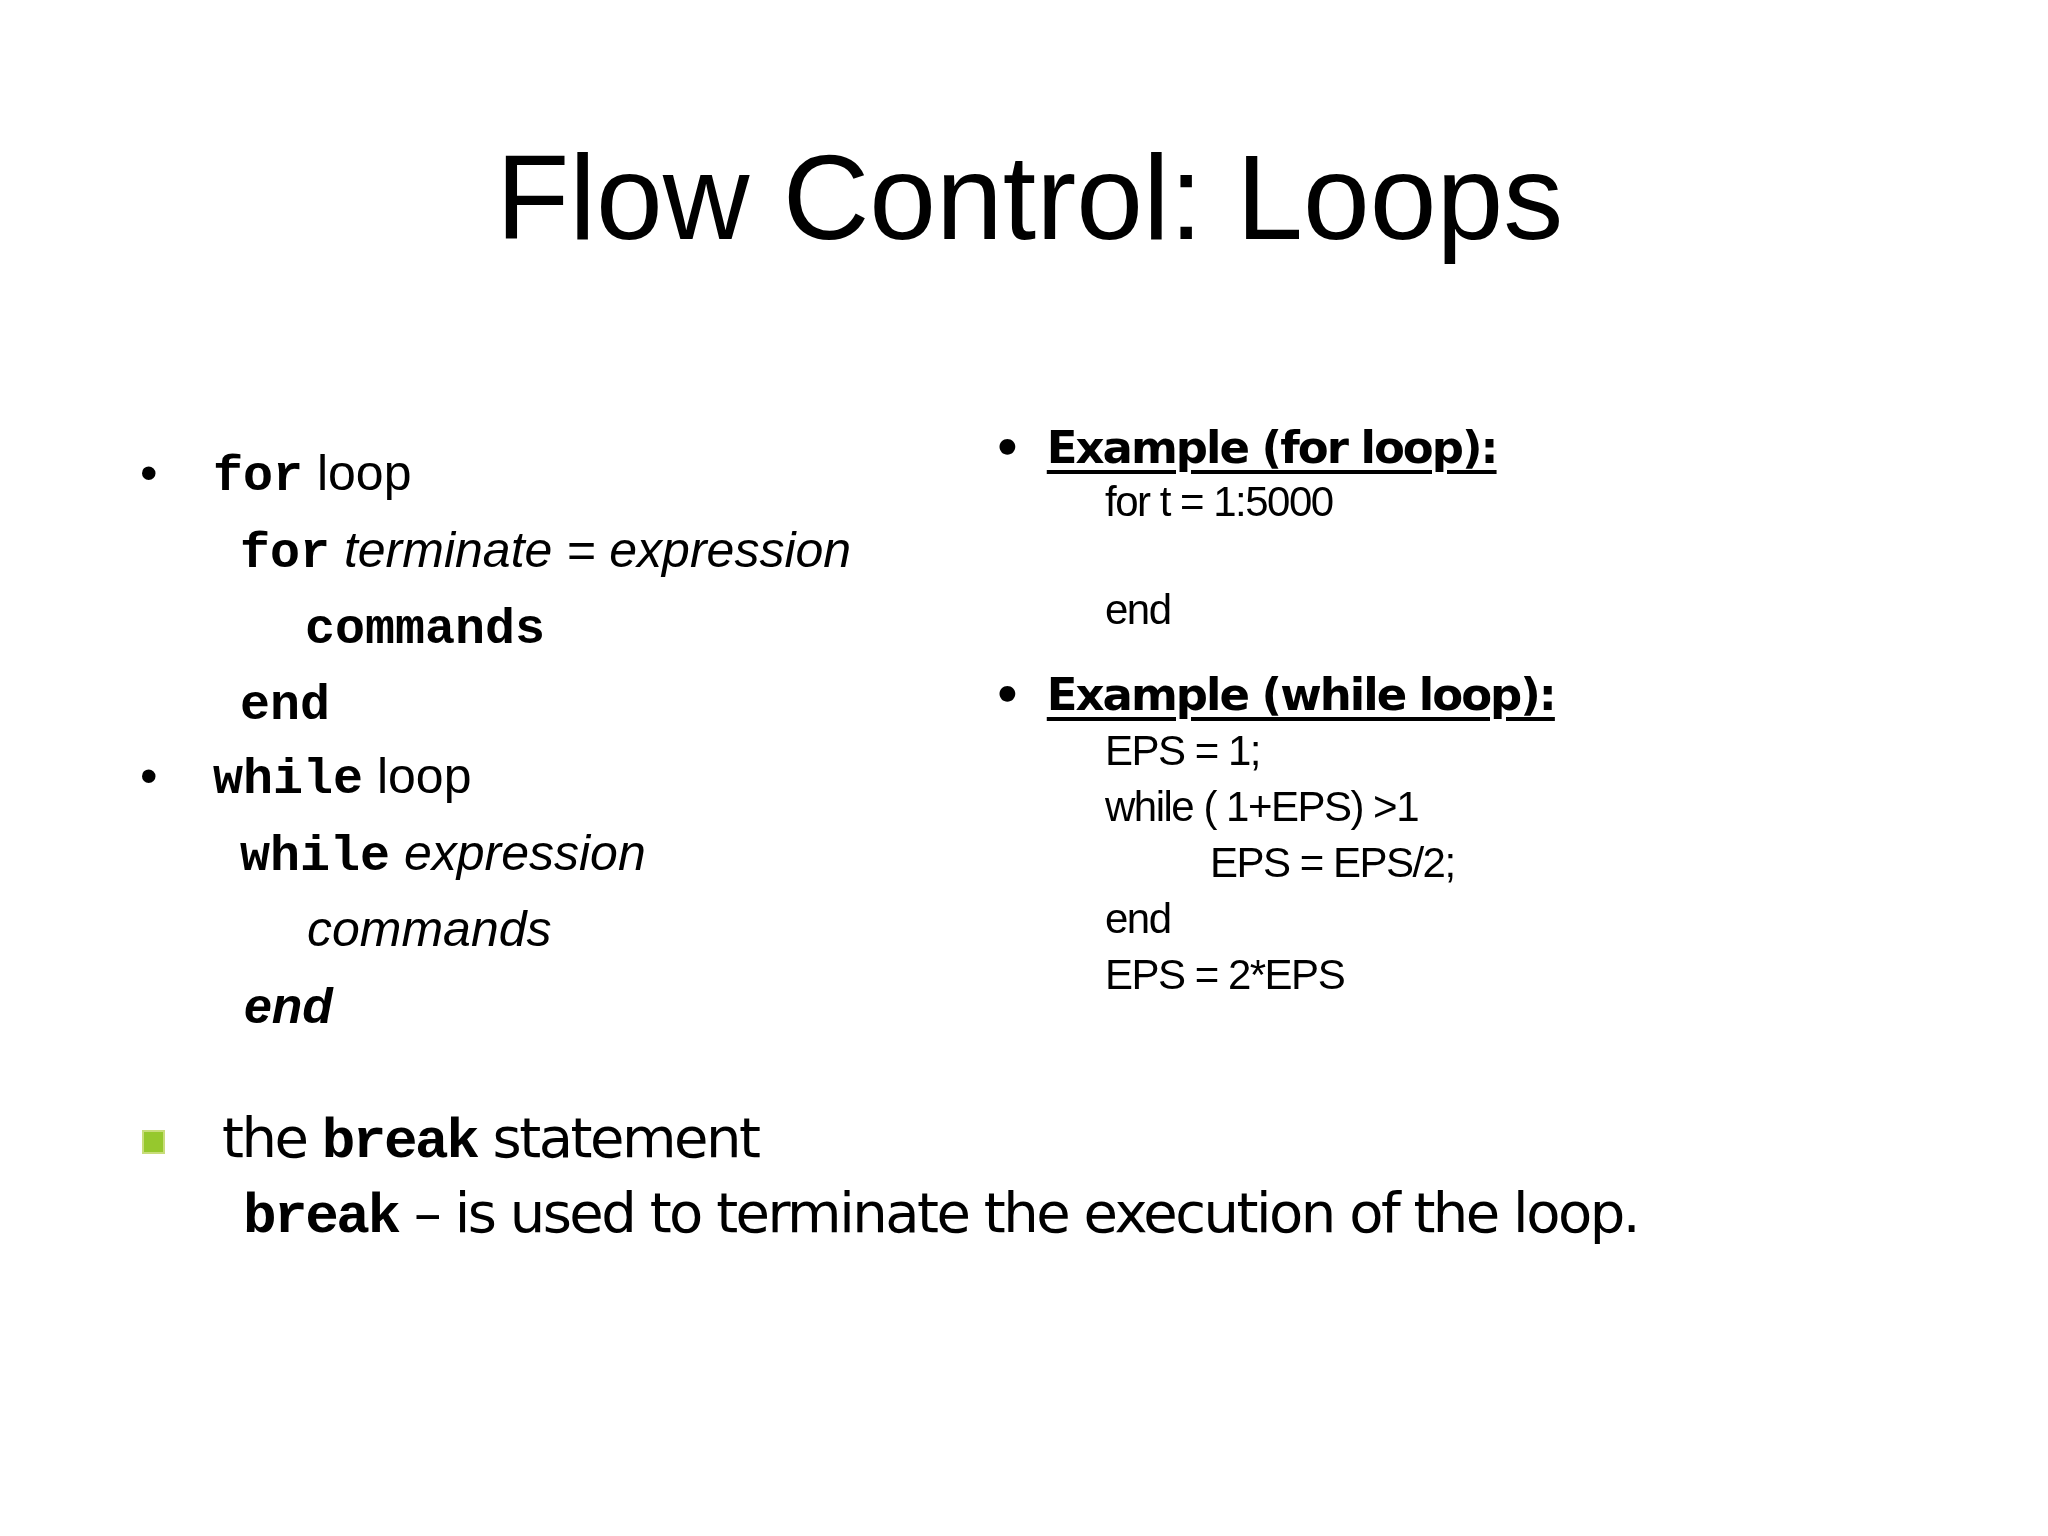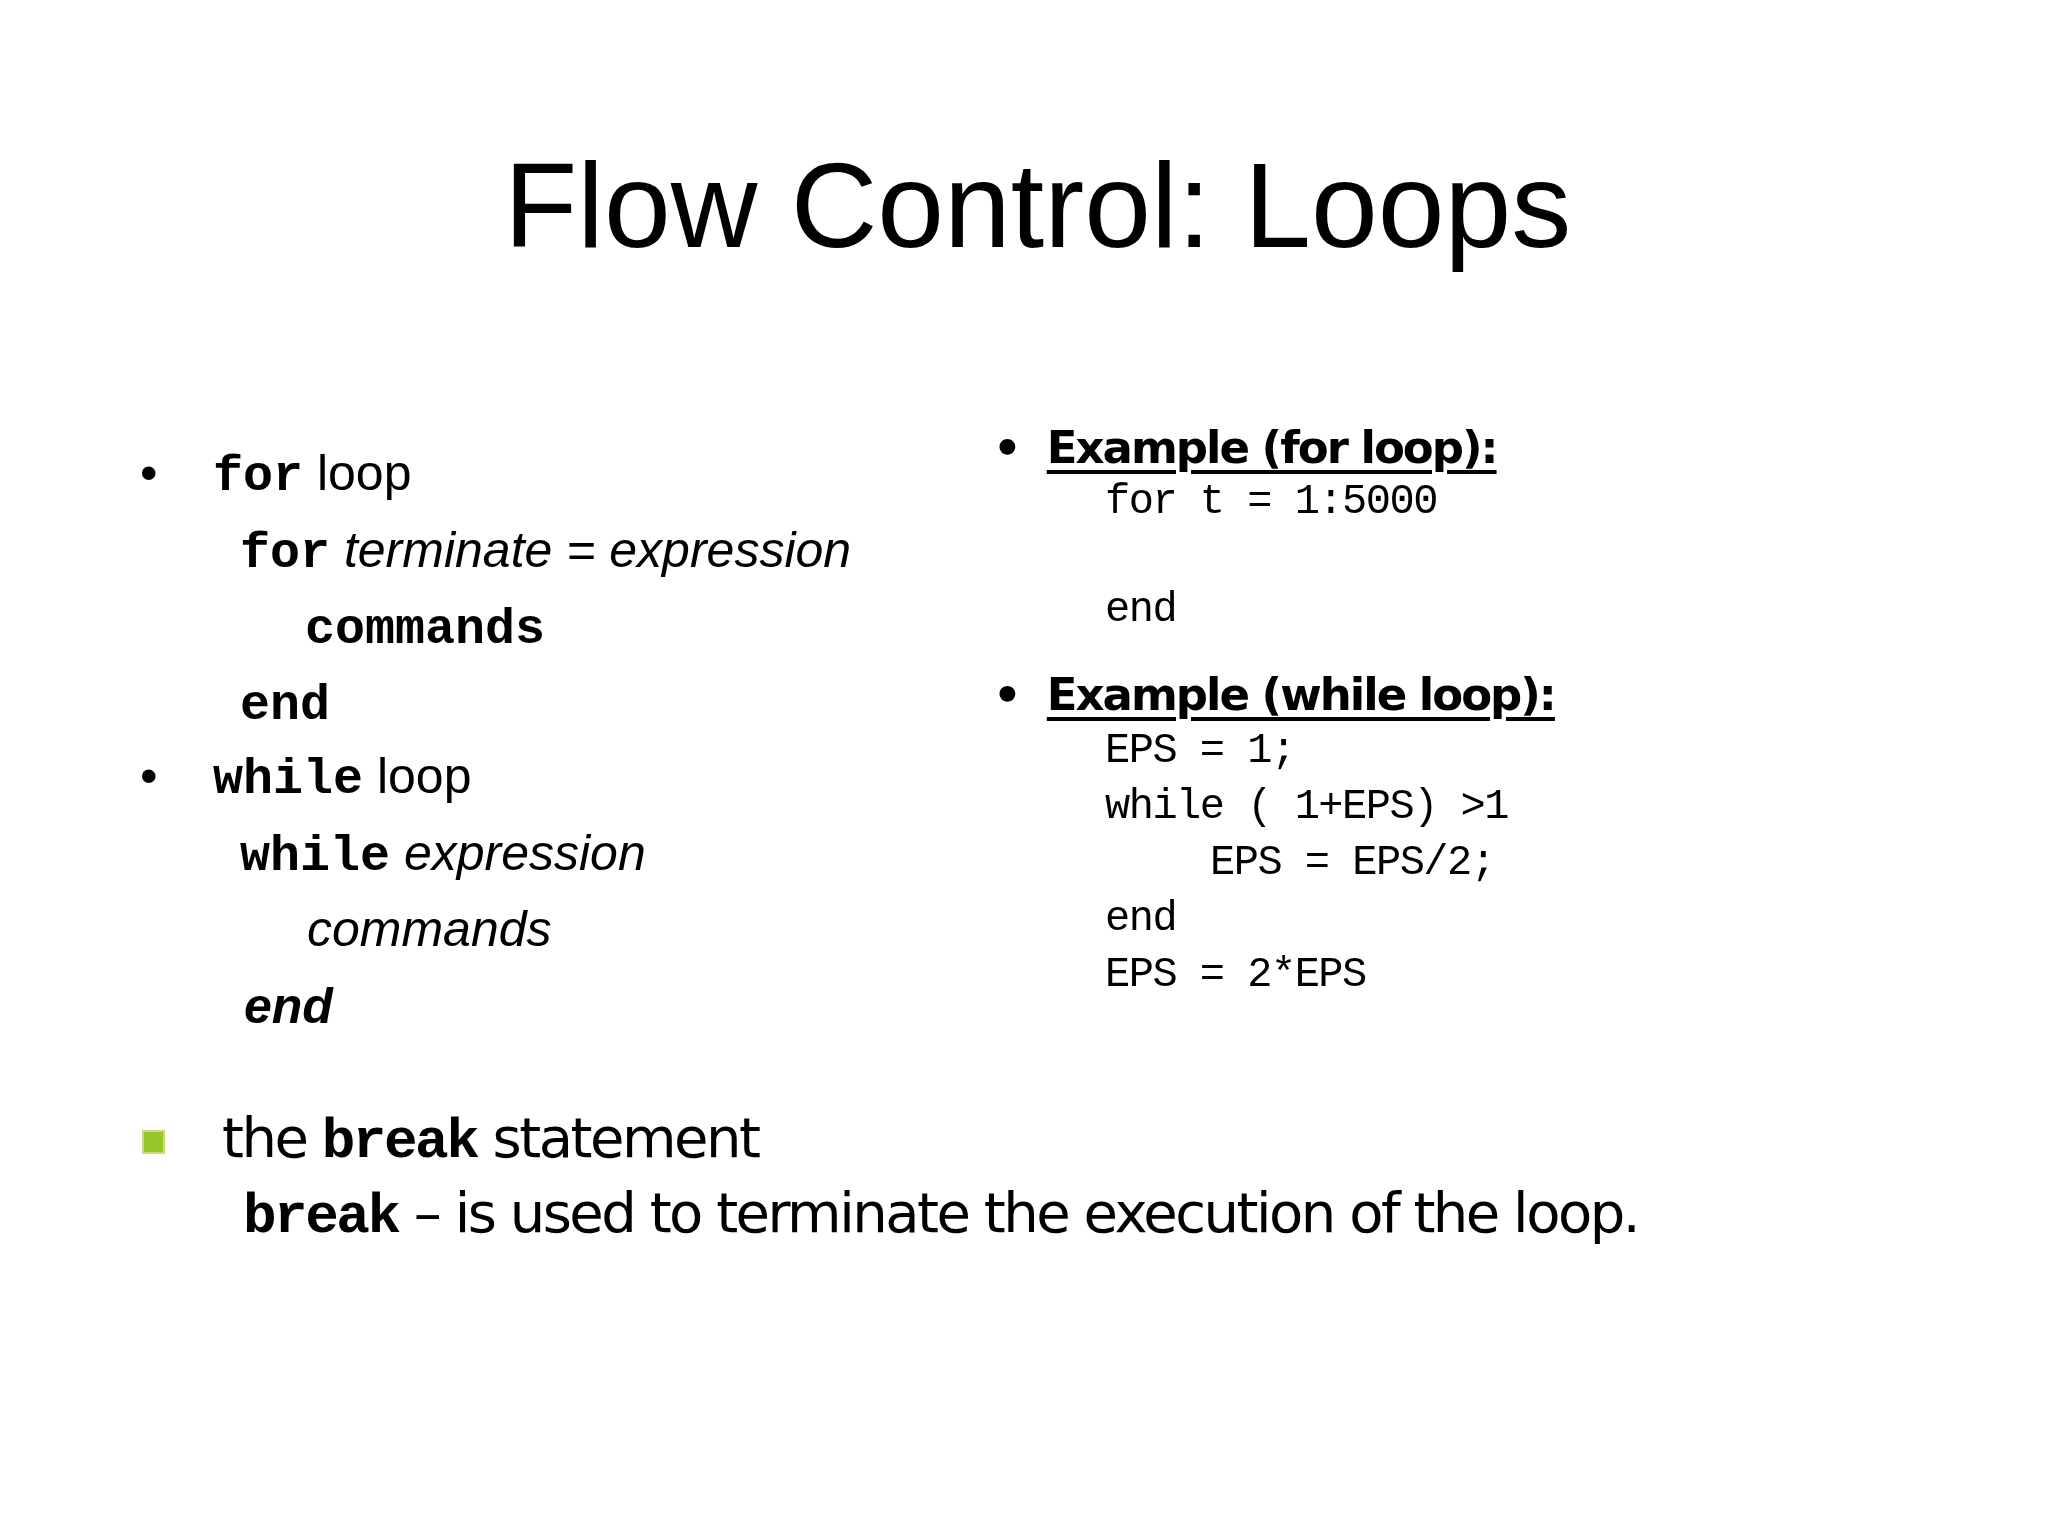--- a/index.html
+++ b/index.html
@@ -7,34 +7,34 @@
     position:relative;
     width:2048px;height:1536px;
     background:#ffffff;
     overflow:hidden;
     font-family:"Liberation Sans", sans-serif;
     color:#000;
   }
   .title{
     position:absolute;
     left:492px;top:133px;
-    margin:12px;
+    margin:4px;
     font:normal 120px/1 "Liberation Sans", sans-serif;
     color:#000;
     white-space:pre;
   }
   .line{position:absolute;white-space:pre;line-height:1;}
   
   .lc{font-size:50px;font-family:"Liberation Sans", sans-serif;}
   .dot{position:absolute;font:50px/1 "Liberation Sans", sans-serif;}
   .b{font-weight:bold;font-family:Liberation Mono, monospace;}
   .i{font-style:italic;}
   .bi{font-weight:bold;font-style:italic;}
   
-  .code{font-size:42px;font-family:Liberation Mono, monospace;letter-spacing:-1.5px;}
+  .code{font-size:42px;font-family:Liberation Sans, sans-serif;letter-spacing:-1.5px;}
   .xh{font-size:45px;font-weight:bold;font-family:"DejaVu Sans", sans-serif;letter-spacing:-2px;}
   .xh .u{text-decoration:underline;text-decoration-thickness:4px;text-underline-offset:7px;margin-left:27px;}
   
   .bt{font-size:56px;font-family:"DejaVu Sans", sans-serif;letter-spacing:-2.5px;}
   .sq{
     position:absolute;
     left:144px;top:1132px;width:19px;height:20px;
     background:#96C82D;
     outline:2px solid #c8dd7a;
   }

